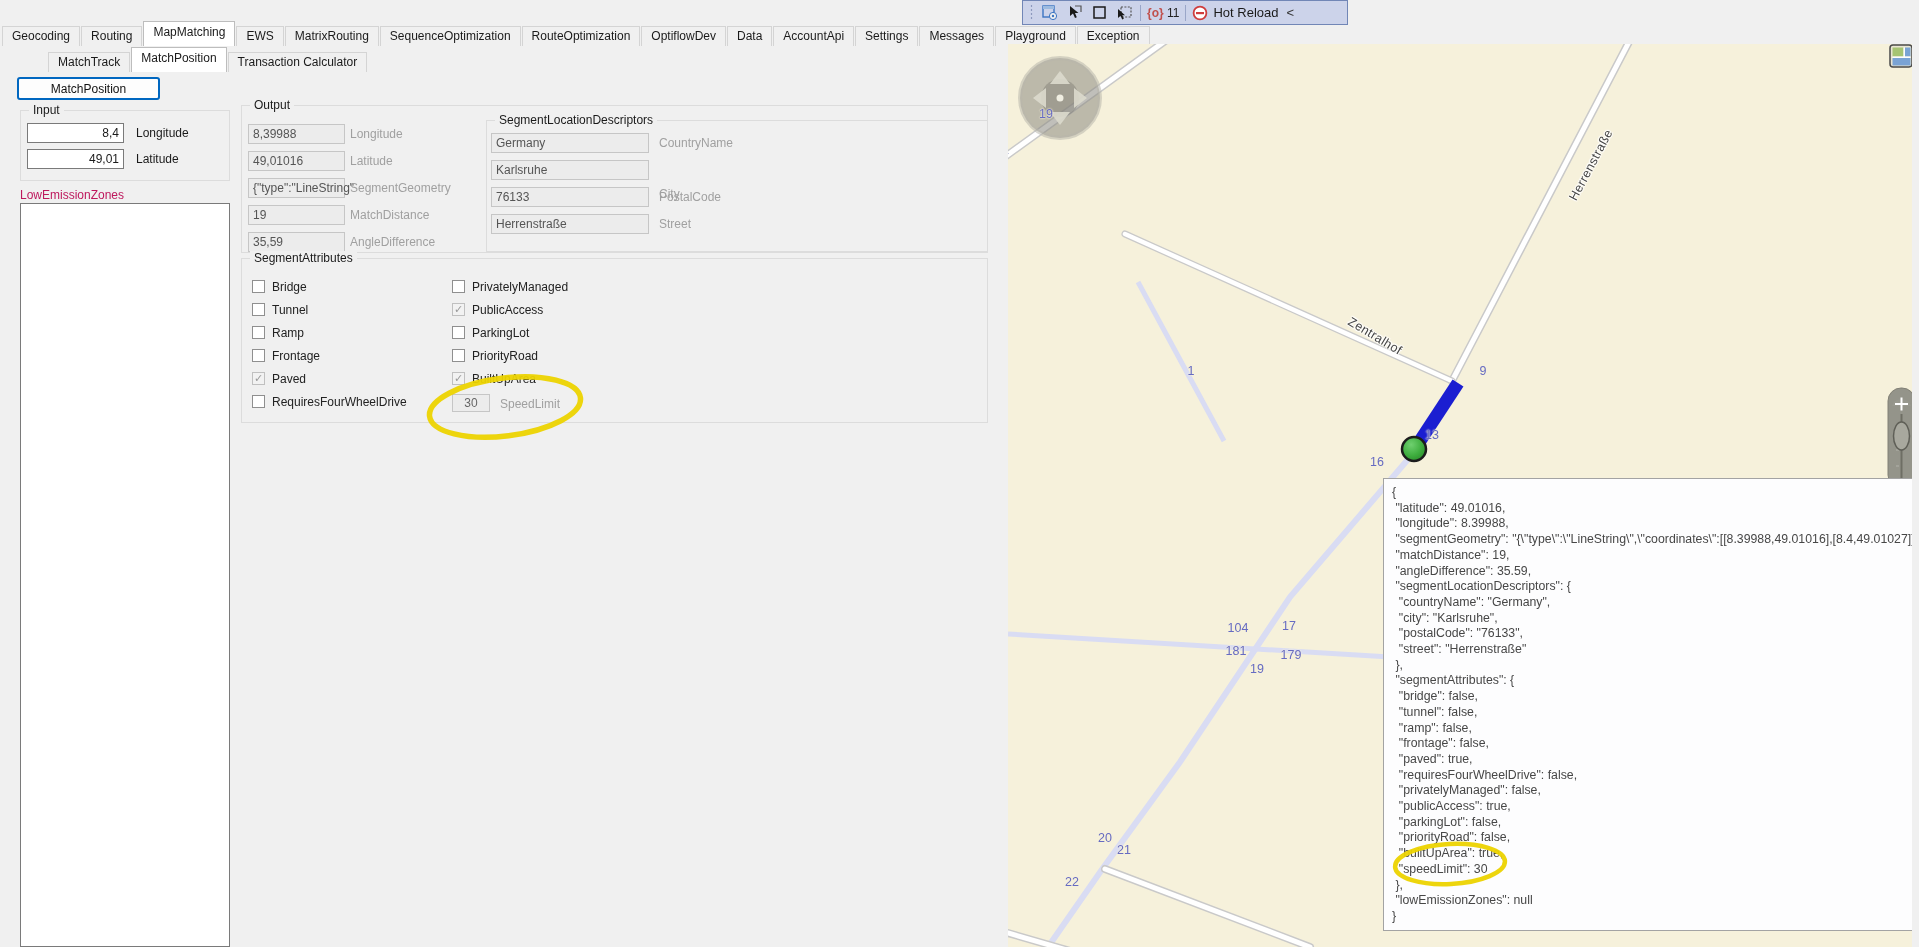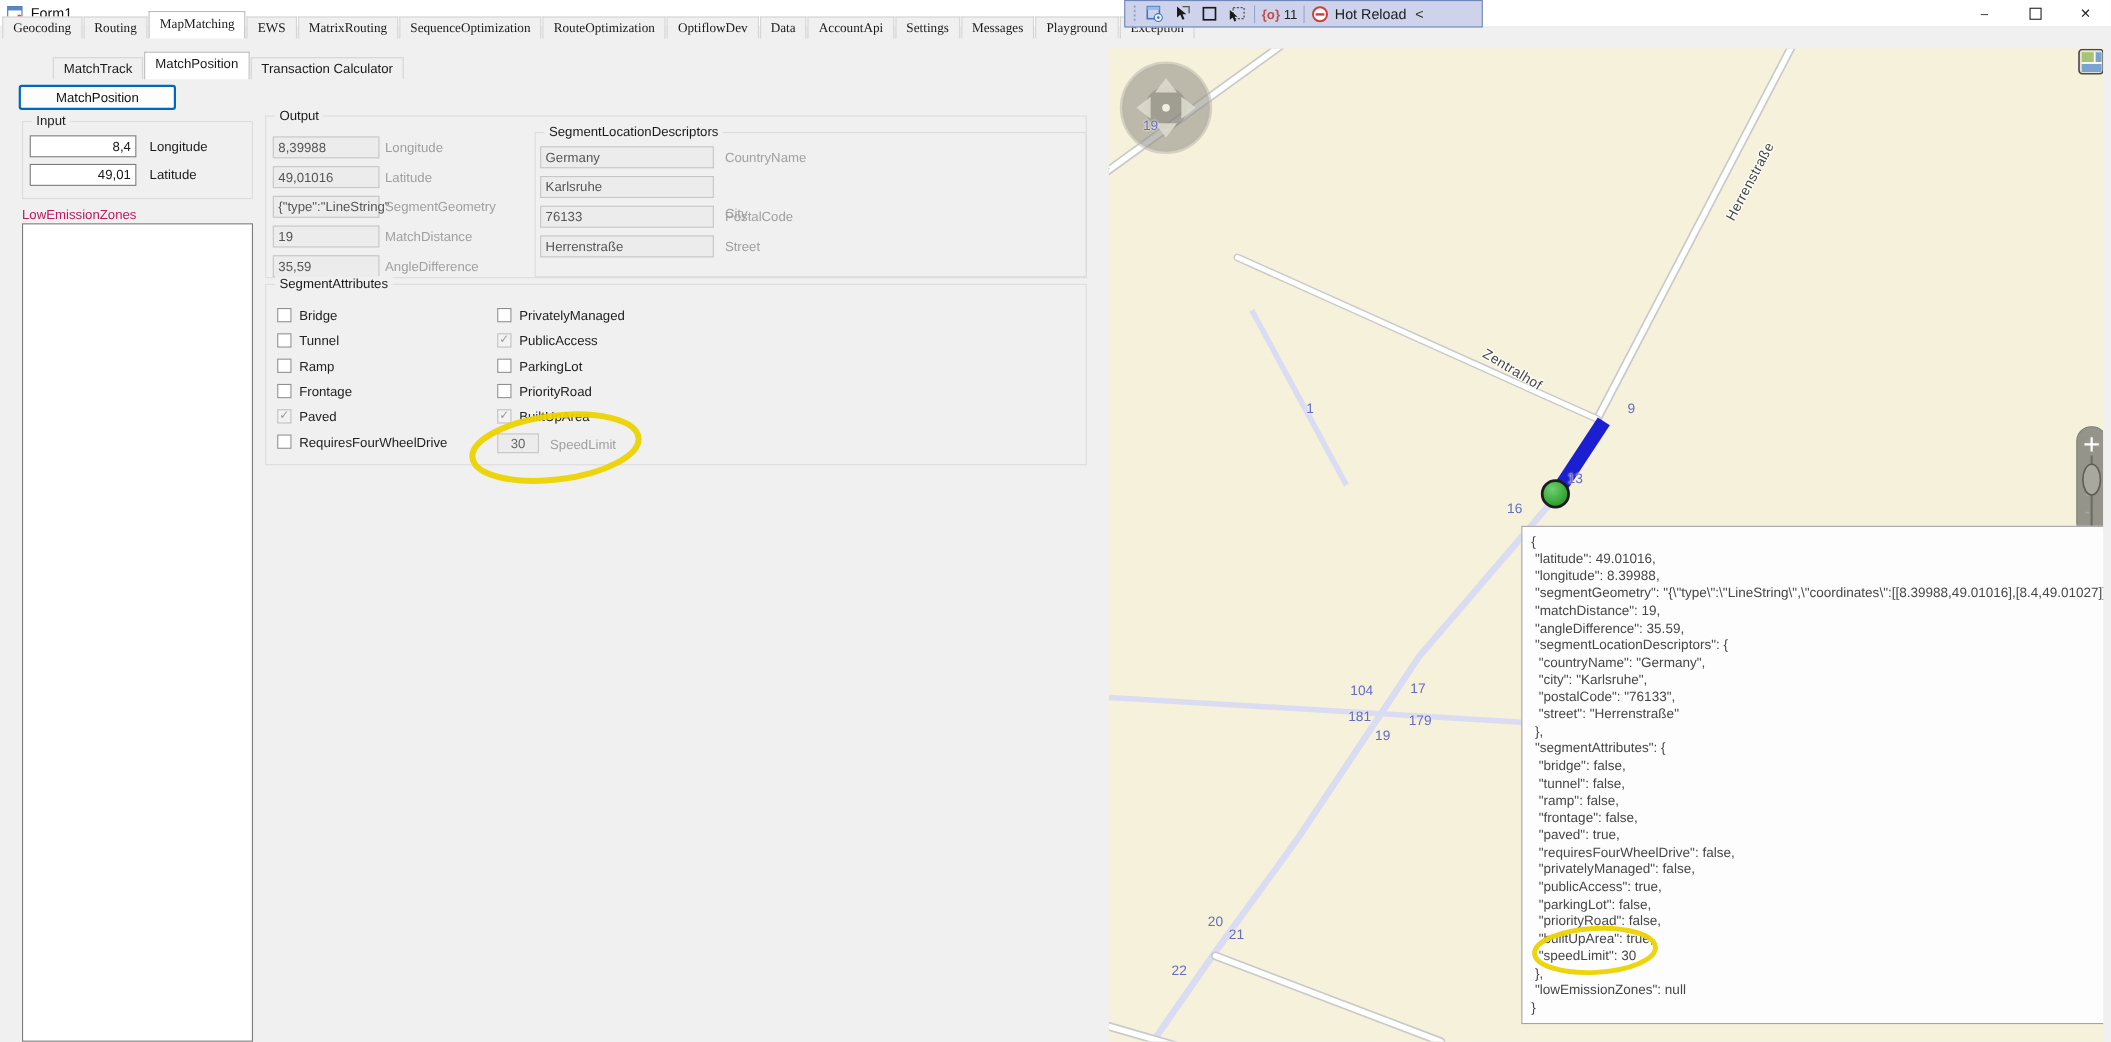--- a/index.html
+++ b/index.html
@@ -21,21 +21,21 @@
   .dbgbar .grip{width:5px;height:17px;background-image:radial-gradient(#8d99bd 1px,transparent 1.2px);background-size:5px 4px;}
   .dbgbar .sep{width:1px;height:16px;background:#9aa6c8;}
   .dbgbar .ico{width:19px;height:19px;display:flex;align-items:center;justify-content:center;}
   .dbg-count{font-size:12px;color:#222;white-space:nowrap;}
   .dbg-count .braces{color:#c0504d;font-weight:bold;}
   .hotreload{display:flex;align-items:center;gap:5px;font-size:13px;color:#1a1a1a;white-space:nowrap;}
   .chev{font-size:13px;color:#333;padding:0 2px;}
 
   
   .tabstrip{position:absolute;display:flex;align-items:flex-end;}
-  #main-tabs{left:2px;top:14px;height:21px;font-family:Liberation Serif, serif;}
+  #main-tabs{left:2px;top:25px;height:21px;}
   #sub-tabs{left:10px;top:50px;height:22px;padding-left:38px;}
   .tab{height:17px;padding:2px 9px 0 9px;margin-top:2px;font-size:12px;color:#1a1a1a;background:#f0f0f0;
        border:1px solid #d4d4d4;border-bottom:none;margin-right:1px;white-space:nowrap;}
   .tab.active{margin-top:0;height:21px;padding-top:3px;background:#ffffff;border:1px solid #bdbdbd;border-bottom:none;position:relative;z-index:2;}
 
   
   .match-btn{position:absolute;left:17px;top:77px;width:143px;height:23px;background:#fdfdfd;border:2px solid #0067c0;
              border-radius:3px;font-size:12px;color:#111;text-align:center;line-height:20px;box-sizing:border-box;}
   .groupbox{position:absolute;border:1px solid #dcdcdc;box-sizing:border-box;}
   .groupbox>.legend{position:absolute;top:-8px;left:8px;background:#f0f0f0;padding:0 4px;font-size:12px;color:#1a1a1a;white-space:nowrap;}
@@ -66,31 +66,20 @@
                box-sizing:border-box;padding:6px 0 0 8px;overflow:hidden;z-index:20;}
   .map-tooltip pre{margin:0;font-family:"Liberation Sans",sans-serif;font-size:12.3px;line-height:15.7px;color:#474747;white-space:pre;}
   #map-overlay{z-index:30;pointer-events:none;}
   #annot-form{position:absolute;left:415px;top:363px;width:195px;height:92px;z-index:40;pointer-events:none;}
 </style>
 </head>
 <body>
 
 <div id="root">
 
-  <div class="titlebar">
-    <svg class="appicon" viewBox="0 0 16 16">
-      <rect x="1" y="2" width="13" height="12" fill="#fff" stroke="#4a78b0"></rect>
-      <rect x="1" y="2" width="13" height="3.5" fill="#5a86c0"></rect>
-      <circle cx="11.5" cy="11" r="1.8" fill="#d04a4a"></circle>
-    </svg>
-    <span class="title">Form1</span>
-    <div class="winbtn min">–</div>
-    <div class="winbtn max"><span class="sq"></span></div>
-    <div class="winbtn close">✕</div>
-  </div>
 
   <div class="dbgbar">
     <div class="grip"></div>
     <div class="ico">
       <svg width="17" height="17" viewBox="0 0 17 17">
           <rect x="2" y="2" width="11" height="11" fill="none" stroke="#3b74c2" stroke-width="1.4"></rect>
           <rect x="2" y="2" width="11" height="3" fill="#9dbbe0"></rect>
           <circle cx="12" cy="12" r="3.6" fill="#f0f0f0" stroke="#3b74c2"></circle>
           <circle cx="12" cy="12" r="1.2" fill="#3b74c2"></circle>
         </svg>

